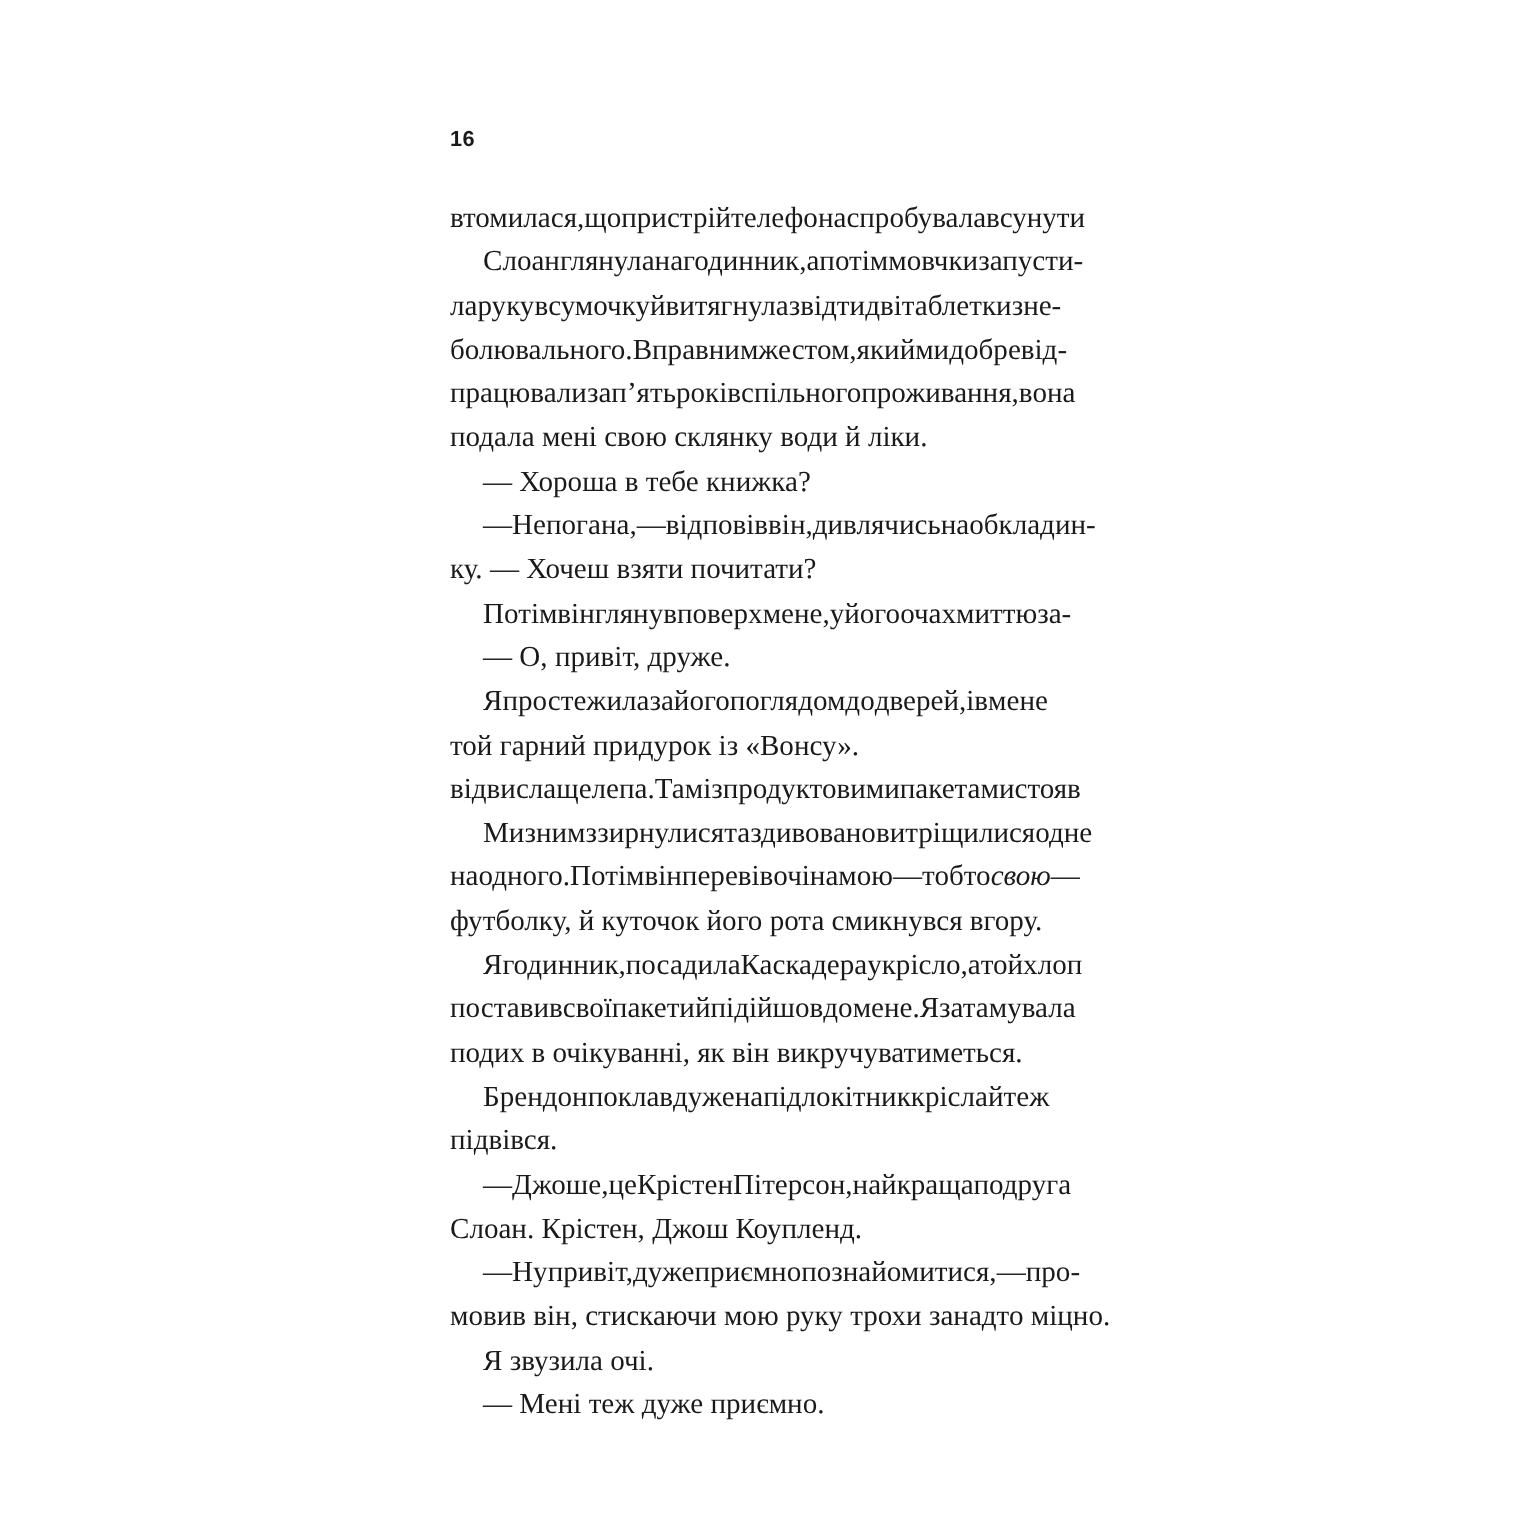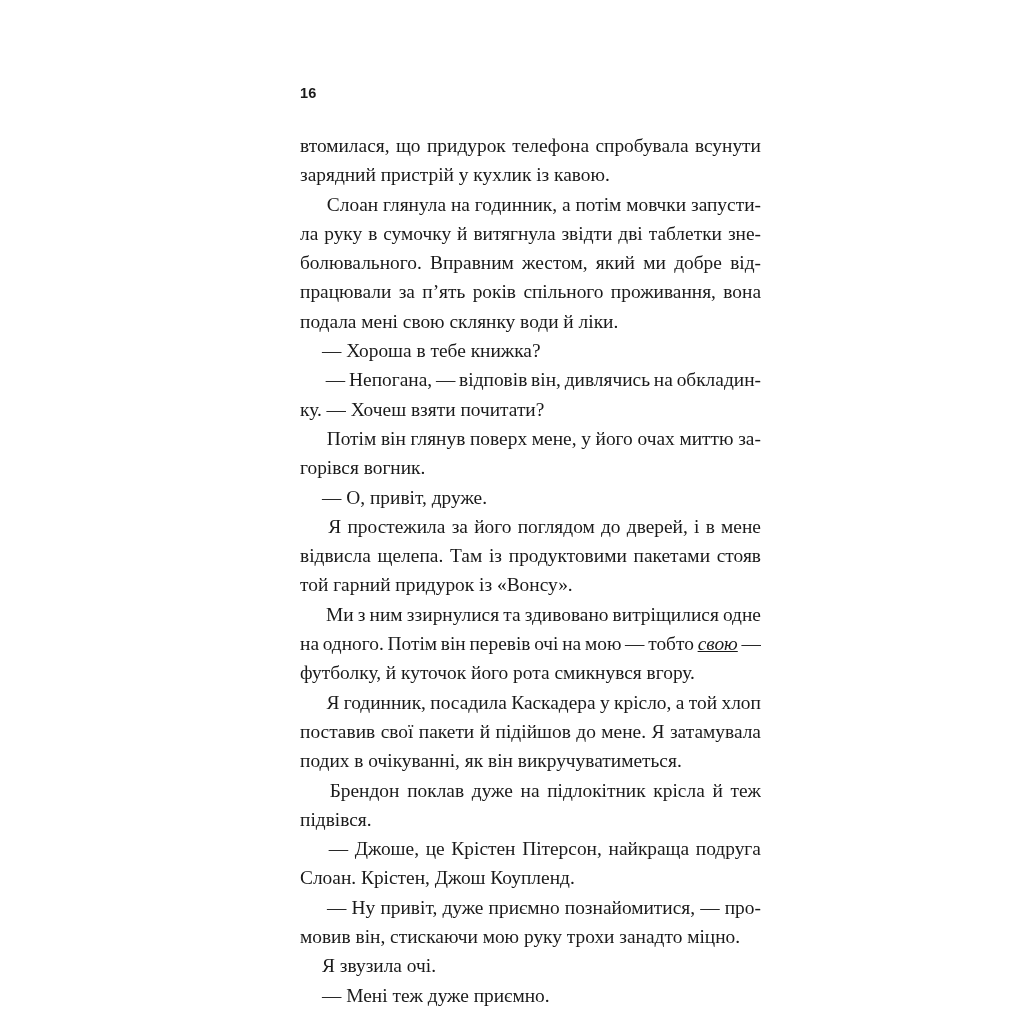--- a/index.html
+++ b/index.html
@@ -56,55 +56,52 @@
 
   
   .line {
     display: block;
     white-space: pre;
   }
 
   
   .line.just {
     display: flex;
-    justify-content: space-between;
     white-space: normal;
   }
   .line.just > span {
     white-space: pre;
   }
 
   .indent {
     display: inline-block;
     width: 22px;
   }
 
   .it {
     font-style: italic;
-    text-decoration: underline;
   }
 </style>
 </head>
 <body>
 
 <div class="page">
 
   <div class="folio">16</div>
 
   <div class="textblock">
       <p class="para">
         <span class="line just">
           <span>втомилася,</span>
           <span>що</span>
-          <span>придурок</span>
+          <span>пристрій</span>
           <span>телефона</span>
           <span>спробувала</span>
           <span>всунути</span>
         </span>
-        <span class="line">зарядний пристрій у кухлик із кавою.</span>
       </p>
       <p class="para">
         <span class="line just">
           <span class="indent"></span>
           <span>Слоан</span>
           <span>глянула</span>
           <span>на</span>
           <span>годинник,</span>
           <span>а</span>
           <span>потім</span>
@@ -167,49 +164,48 @@
           <span>він</span>
           <span>глянув</span>
           <span>поверх</span>
           <span>мене,</span>
           <span>у</span>
           <span>його</span>
           <span>очах</span>
           <span>миттю</span>
           <span>за-</span>
         </span>
-        <span class="line">горівся вогник.</span>
       </p>
       <p class="para">
         <span class="line"><span class="indent"></span>— О, привіт, друже.</span>
       </p>
       <p class="para">
         <span class="line just">
           <span class="indent"></span>
           <span>Я</span>
           <span>простежила</span>
           <span>за</span>
           <span>його</span>
           <span>поглядом</span>
           <span>до</span>
           <span>дверей,</span>
           <span>і</span>
           <span>в</span>
           <span>мене</span>
         </span>
+        <span class="line">той гарний придурок із «Вонсу».</span>
         <span class="line just">
           <span>відвисла</span>
           <span>щелепа.</span>
           <span>Там</span>
           <span>із</span>
           <span>продуктовими</span>
           <span>пакетами</span>
           <span>стояв</span>
         </span>
-        <span class="line">той гарний придурок із «Вонсу».</span>
       </p>
       <p class="para">
         <span class="line just">
           <span class="indent"></span>
           <span>Ми</span>
           <span>з</span>
           <span>ним</span>
           <span>ззирнулися</span>
           <span>та</span>
           <span>здивовано</span>

